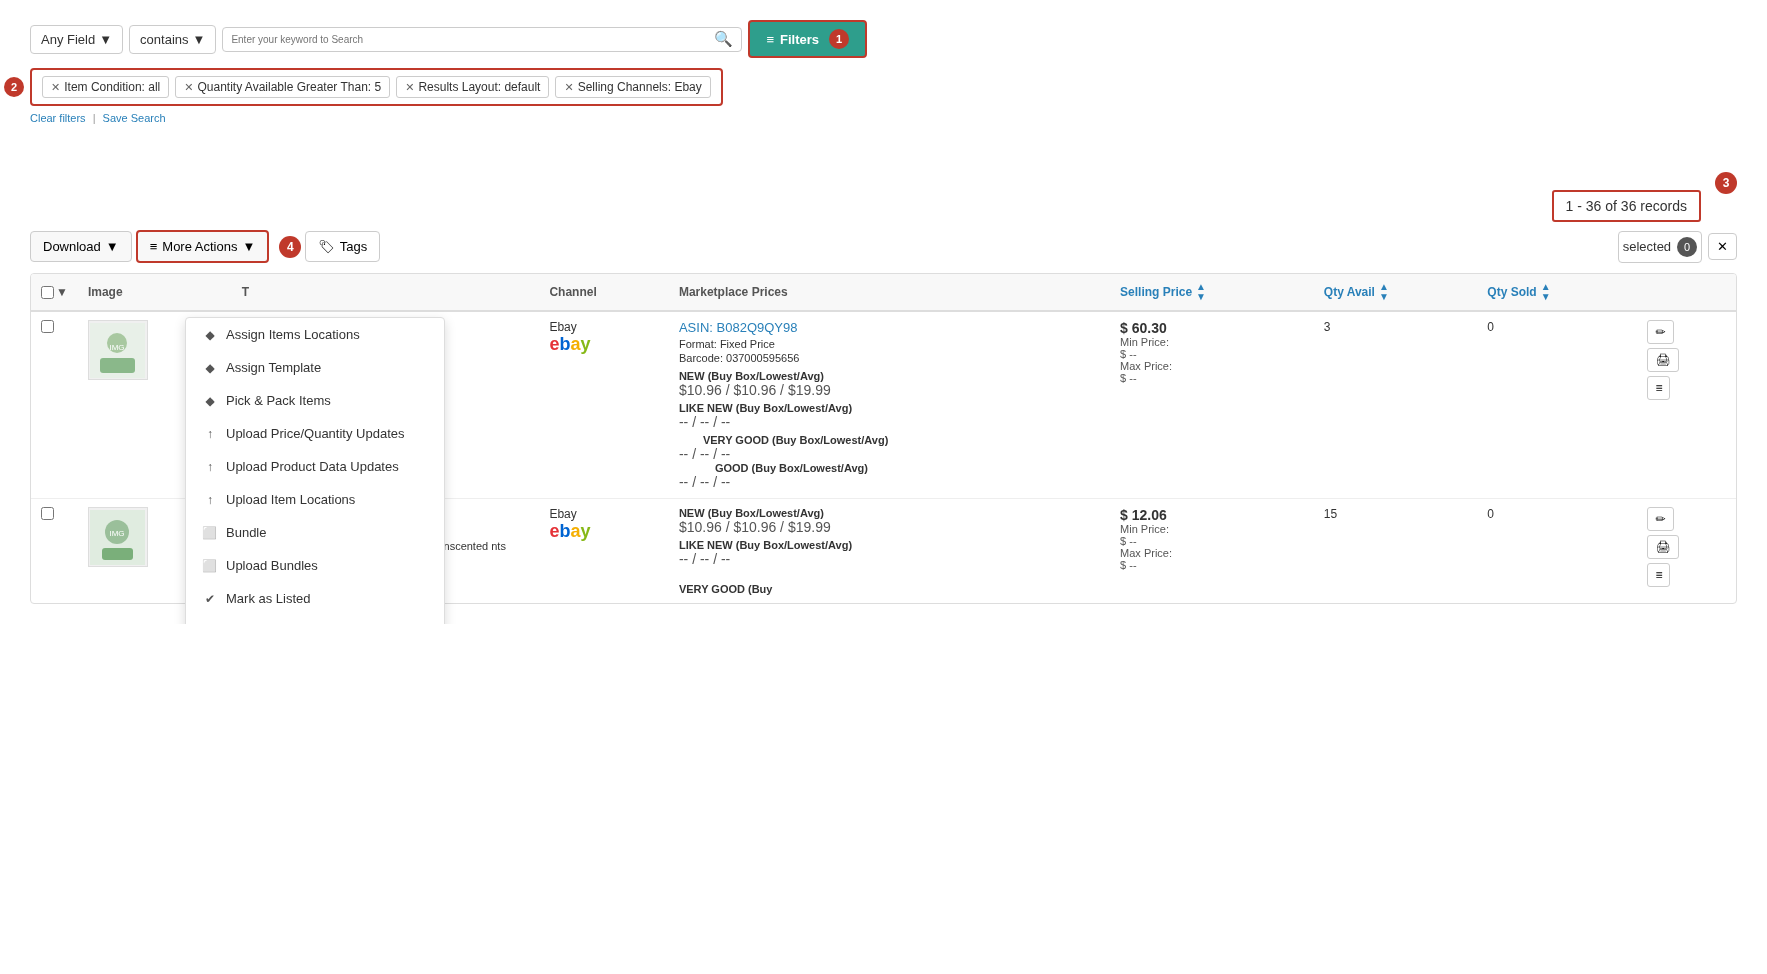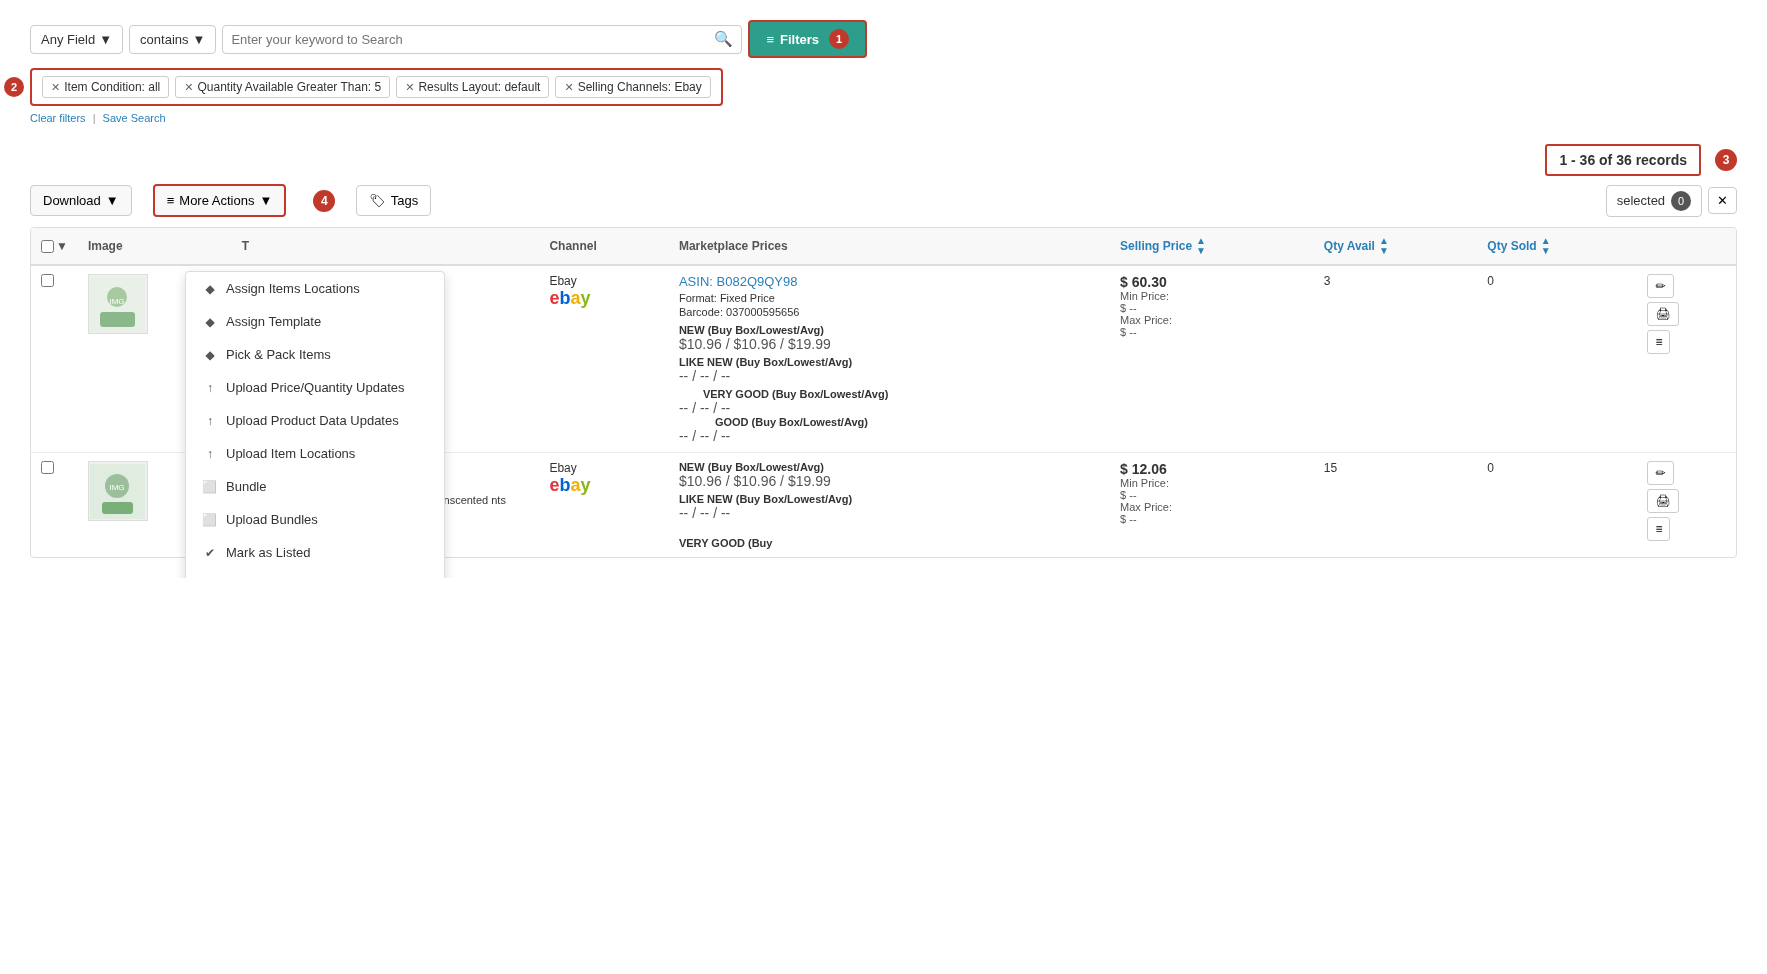--- a/index.html
+++ b/index.html
@@ -13,21 +13,21 @@
     .search-bar-row { display: flex; align-items: center; gap: 6px; margin-bottom: 10px; }
     .field-dropdown, .contains-dropdown {
       border: 1px solid #ccc; background: #fff; padding: 6px 10px; border-radius: 4px;
       cursor: pointer; display: flex; align-items: center; gap: 4px; white-space: nowrap;
     }
     .search-input-wrapper {
       flex: 1; border: 1px solid #ccc; border-radius: 4px; display: flex; align-items: center; padding: 0 8px;
       max-width: 520px;
     }
     .search-input-wrapper input {
-      border: none; outline: none; width: 100%; font-size: 13px; padding: 6px 0; color: #6d28d9;
+      border: none; outline: none; width: 100%; font-size: 10px; padding: 6px 0; color: #6d28d9;
     }
     .search-icon-btn { background: none; border: none; cursor: pointer; color: #555; font-size: 15px; }
     .filters-btn {
       background: #2e9e8c; color: #fff; border: 2px solid #c0392b; padding: 7px 16px;
       border-radius: 4px; cursor: pointer; display: flex; align-items: center; gap: 6px; font-size: 13px; font-weight: bold;
     }
     .annotation-badge {
       display: inline-flex; align-items: center; justify-content: center;
       width: 20px; height: 20px; background: #c0392b; color: #fff; border-radius: 50%;
       font-size: 11px; font-weight: bold; margin-left: 4px;
@@ -46,39 +46,40 @@
 
     .filter-links { margin-bottom: 20px; font-size: 11px; }
     .filter-links a { color: #2980b9; text-decoration: none; }
     .filter-links .sep { color: #999; margin: 0 4px; }
 
     
     .records-row {
       display: flex; justify-content: flex-end; align-items: center; margin-bottom: 8px;
     }
     .records-count-box {
-      border: 2px solid #c0392b; padding: 6px 12px; font-size: 14px; font-weight: bold; border-radius: 3px;
+      border: 2px solid #c0392b; padding: 6px 12px; font-size: 14px; font-weight: normal; border-radius: 3px;
       background: #fff;
+      margin-top: 46px;
     }
     .annotation-num {
       display: inline-flex; align-items: center; justify-content: center;
       width: 22px; height: 22px; background: #c0392b; color: #fff; border-radius: 50%;
       font-size: 12px; font-weight: bold; margin-left: 6px; vertical-align: middle;
     }
 
     
-    .toolbar-row { display: flex; align-items: center; gap: 21px; margin-bottom: 10px; position: relative; }
+    .toolbar-row { display: flex; align-items: center; gap: 4px; margin-bottom: 10px; position: relative; }
     .toolbar-btn {
       border: 1px solid #ccc; background: #f8f8f8; padding: 7px 12px; border-radius: 4px;
       cursor: pointer; display: flex; align-items: center; gap: 5px; font-size: 13px;
     }
     .toolbar-btn.active { border: 2px solid #c0392b; }
     .toolbar-btn-tags { background: #fff; }
     .selected-area { margin-left: auto; display: flex; align-items: center; gap: 6px; }
-    .selected-label { border: 1px solid #ccc; border-radius: 4px; padding: 5px 10px; background: #fff; font-size: 13px; display: flex; align-items: center; gap: 6px; }
+    .selected-label { border: 1px solid #ccc; border-radius: 4px; padding: 5px 4px; background: #fff; font-size: 13px; display: flex; align-items: center; gap: 6px; }
     .selected-count {
       display: inline-flex; align-items: center; justify-content: center;
       width: 20px; height: 20px; background: #555; color: #fff; border-radius: 50%; font-size: 11px;
     }
     .selected-x { border: 1px solid #ccc; border-radius: 4px; padding: 5px 8px; background: #fff; cursor: pointer; font-size: 13px; }
 
     
     .dropdown-menu {
       position: absolute; top: 44px; left: 155px; background: #fff;
       border: 1px solid #ddd; border-radius: 4px; min-width: 260px;

